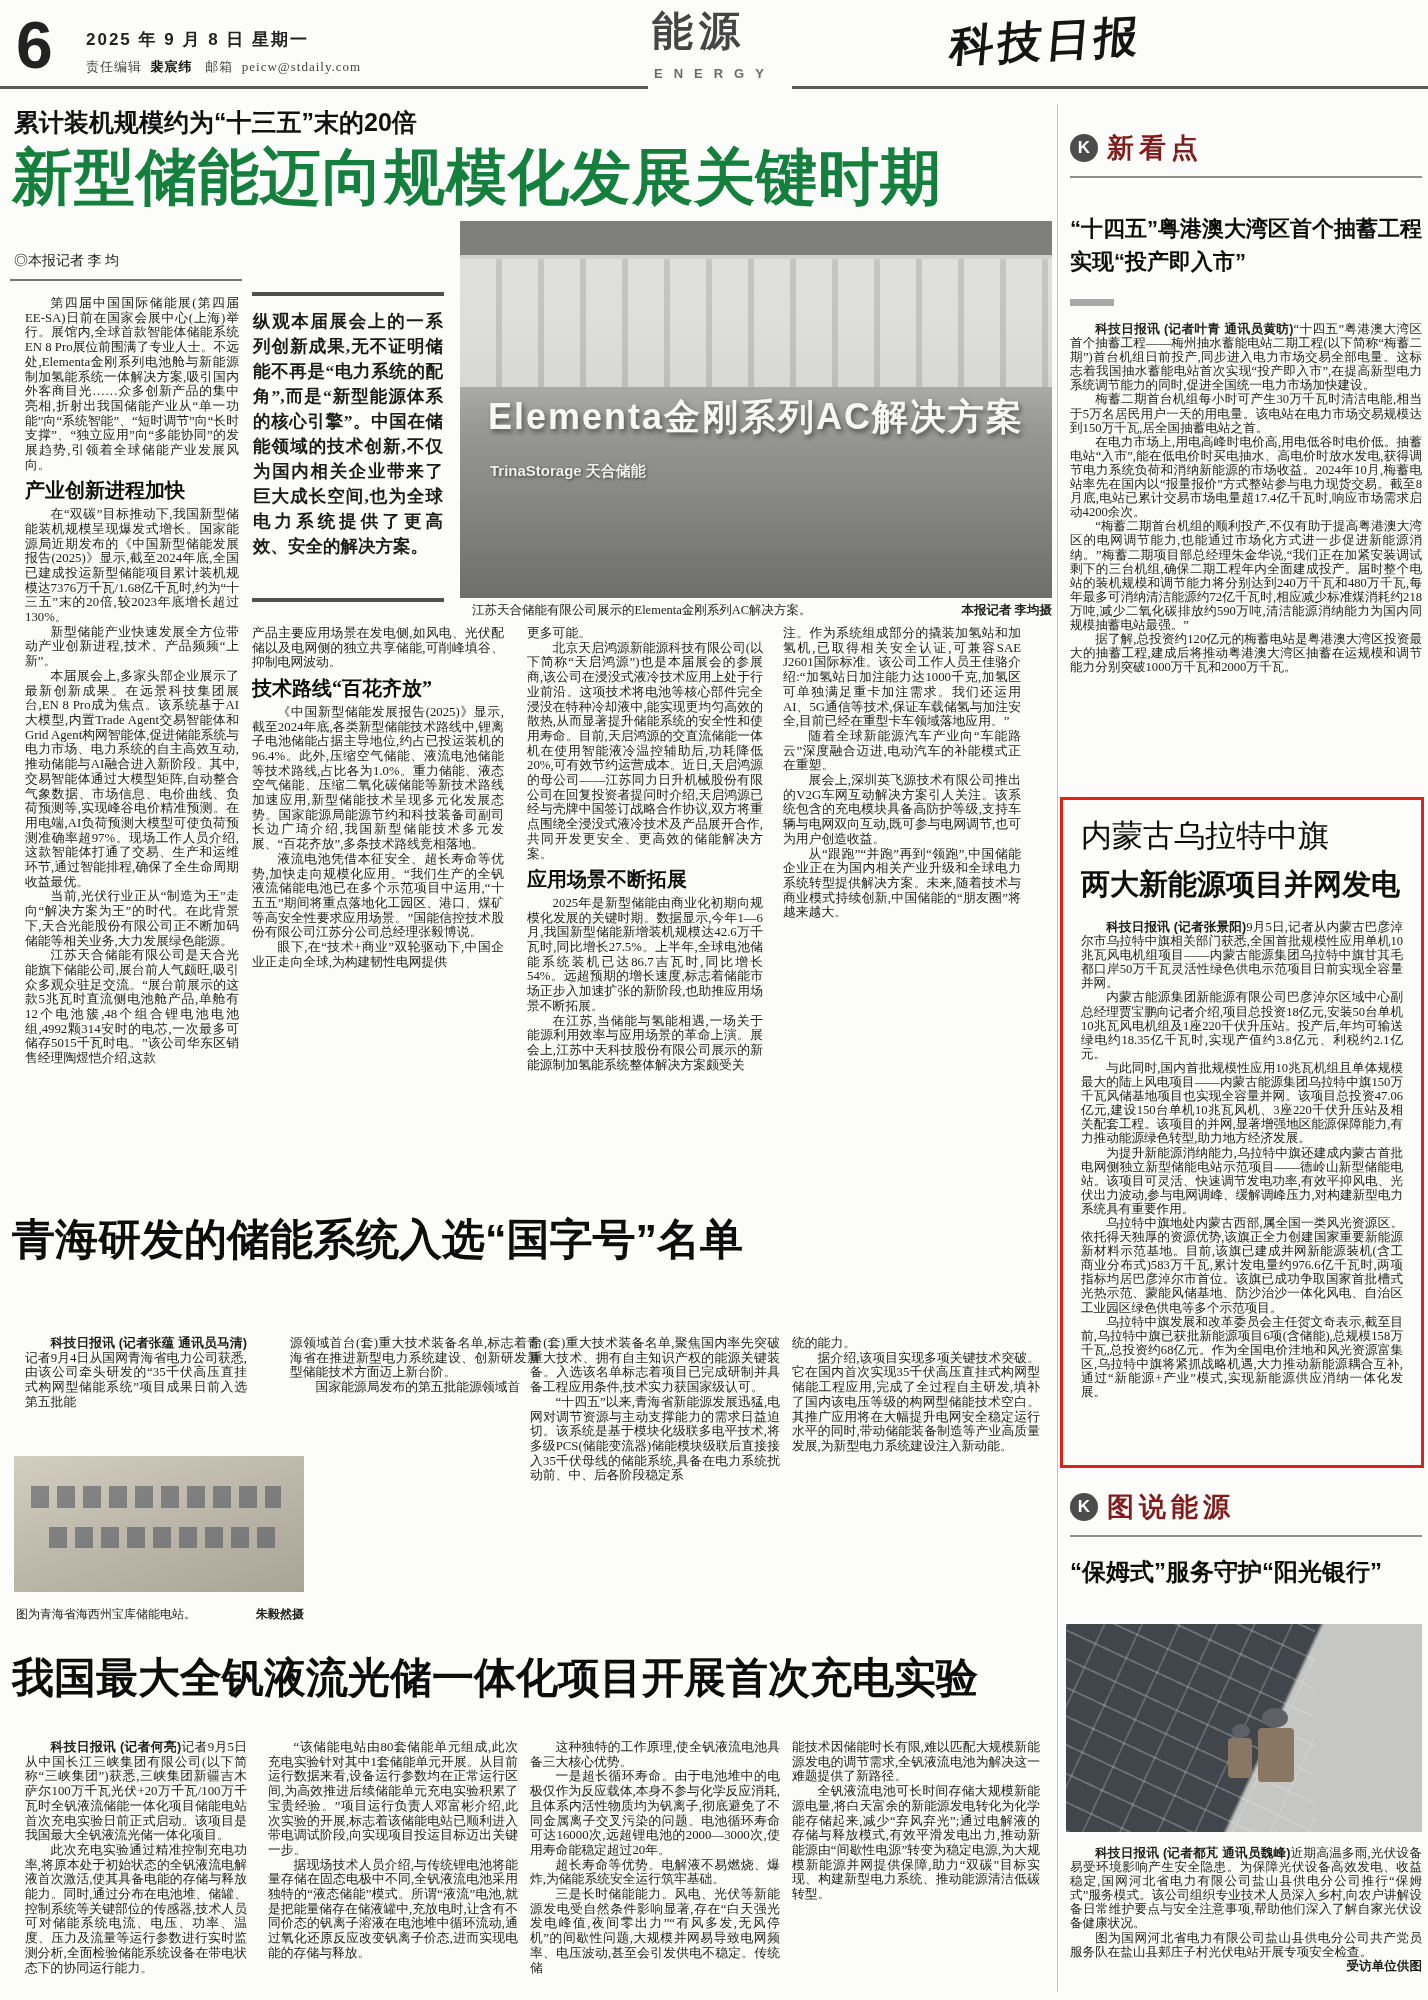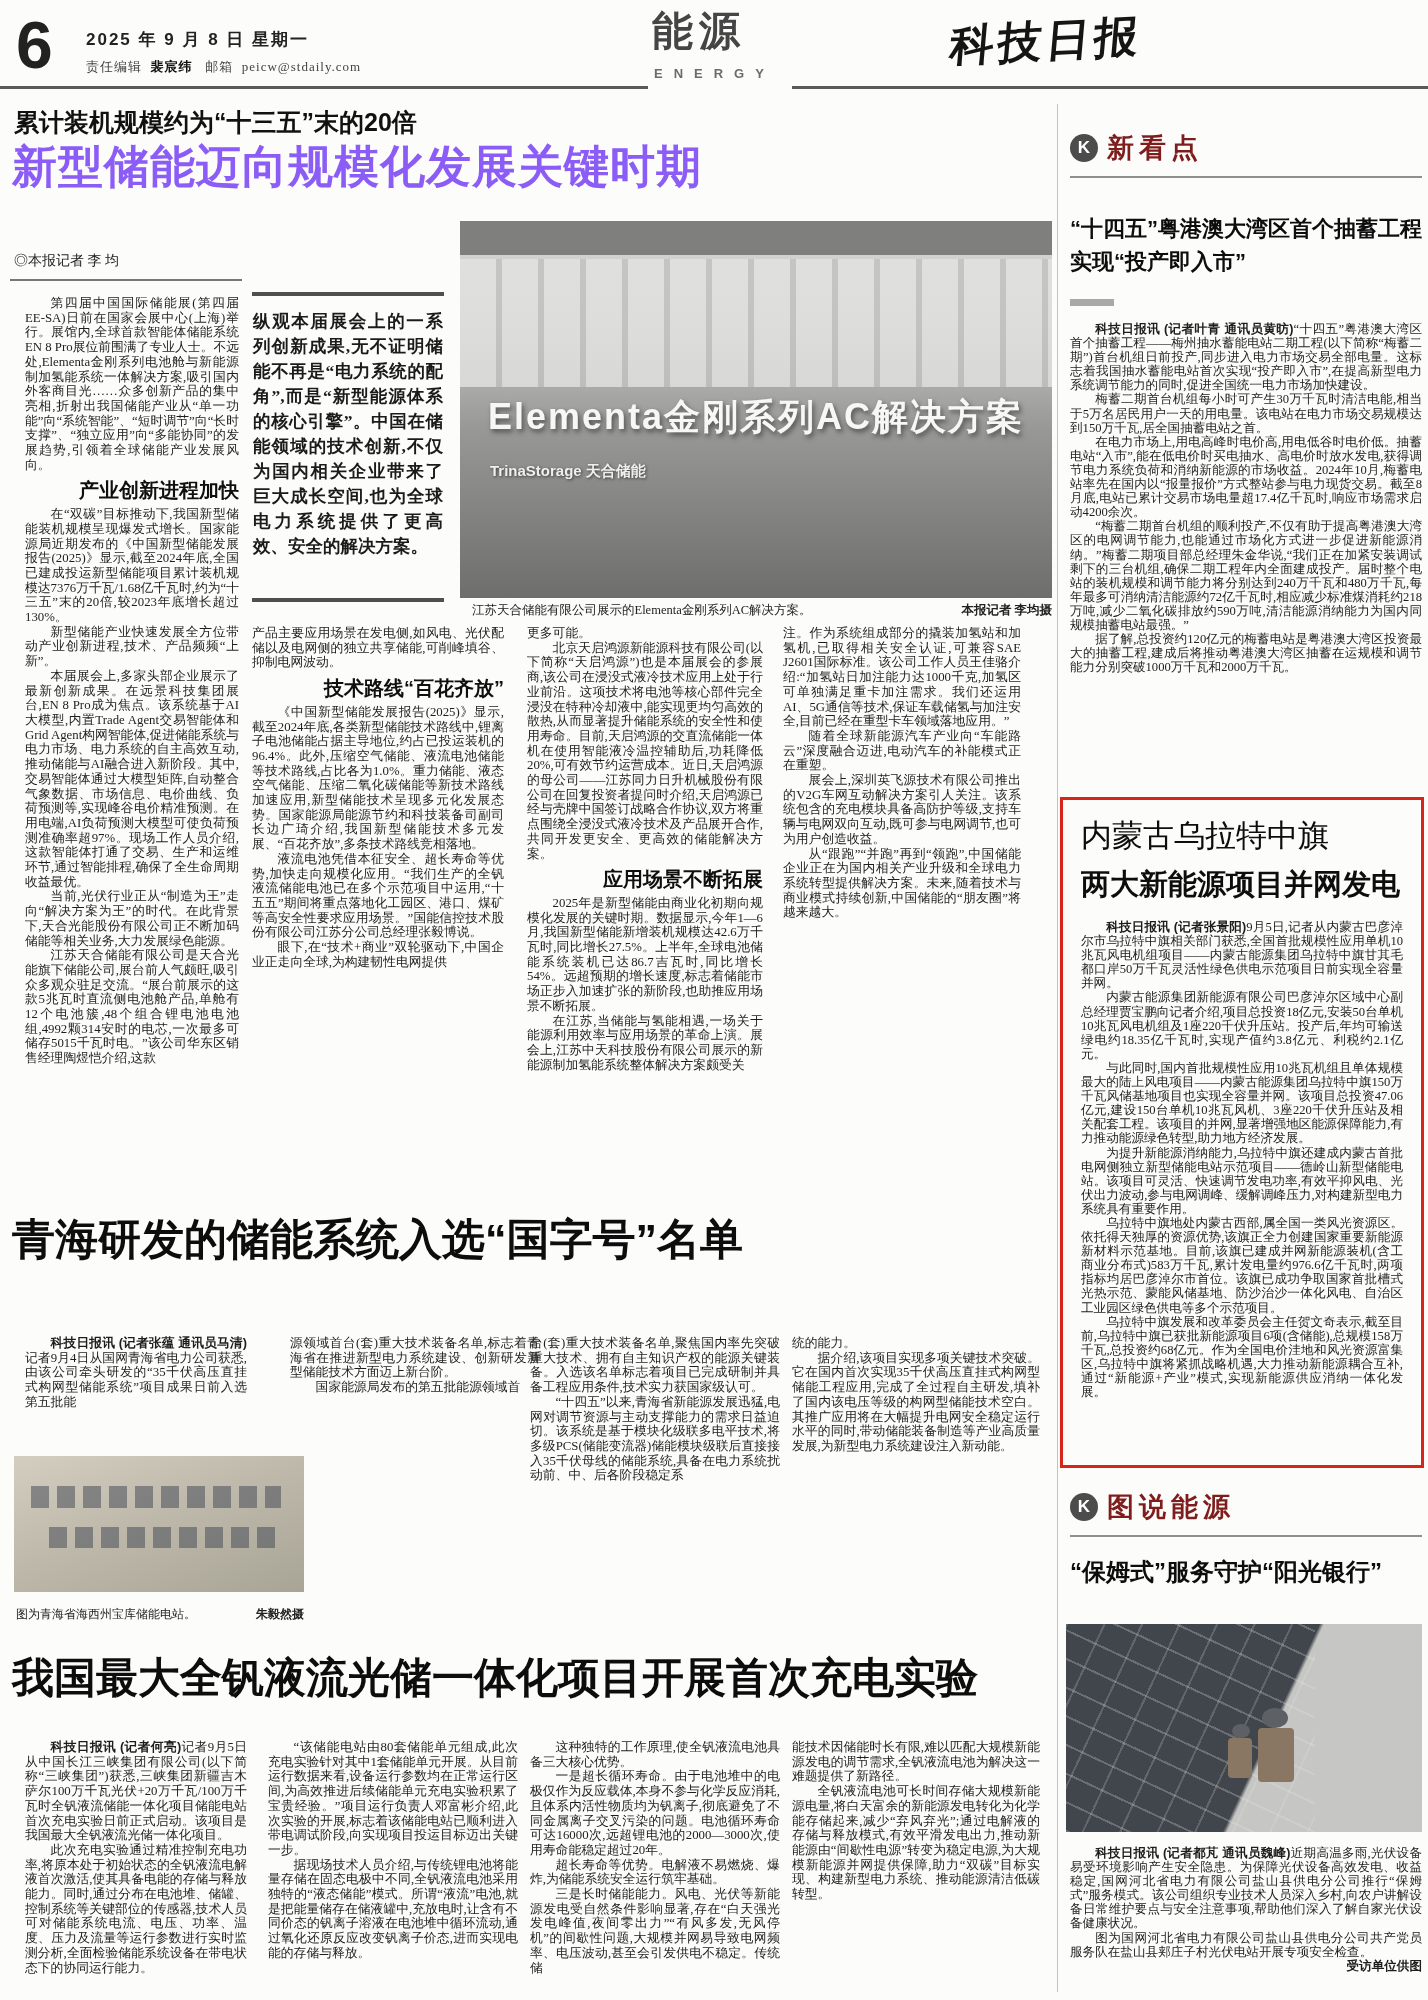--- a/index.html
+++ b/index.html
@@ -11,29 +11,29 @@
   .hd-date{font-family:"Liberation Sans",sans-serif;font-weight:700;font-size:17px;color:#222;letter-spacing:2px;}
   .hd-editor{font-size:13px;color:#444;letter-spacing:1px;}
   .hd-editor b{color:#111;}
   .sec-title{font-family:"Liberation Sans",sans-serif;font-weight:900;font-size:41px;color:#454545;letter-spacing:6px;}
   .sec-sub{font-family:"Liberation Sans",sans-serif;font-weight:700;font-size:13px;color:#6b6b6b;letter-spacing:11px;}
   .masthead{font-family:"DejaVu Serif",serif;font-weight:700;font-size:44px;color:#151515;
             transform:rotate(-3deg) skewX(-8deg);letter-spacing:4px;}
   .hrule{position:absolute;height:3px;background:#5a5a5a;}
   
   .kicker{font-family:"Liberation Sans",sans-serif;font-weight:900;font-size:25px;color:#111;}
-  .h-main{font-family:"Liberation Sans",sans-serif;font-weight:900;font-size:45px;letter-spacing:1px;color:#8b5cf6;white-space:nowrap;}
+  .h-main{font-family:"Liberation Sans",sans-serif;font-weight:900;font-size:61px;letter-spacing:1px;color:#15803d;white-space:nowrap;}
   .h-mid{font-family:"Liberation Sans",sans-serif;font-weight:900;font-size:43px;color:#0d0d0d;white-space:nowrap;}
   .byline{font-size:14px;color:#222;}
   .brule{position:absolute;height:2px;background:#777;}
   
   .col{position:absolute;text-align:justify;overflow:hidden;font-size:12.8px;line-height:14.7px;color:#1d1d1d;}
   .col p{margin:0;text-indent:2em;}
   .col p.cont{text-indent:0;}
-  .subhead{font-family:Liberation Sans, sans-serif;font-weight:900;font-size:20px;text-align:right;
+  .subhead{font-family:Liberation Serif, serif;font-weight:900;font-size:20px;text-align:left;
            text-indent:0 !important;margin:11px 0 9px !important;color:#0f0f0f;}
   b.wire{font-family:"Liberation Sans",sans-serif;font-weight:700;}
   .quote{position:absolute;border-top:4px solid #4f4f4f;border-bottom:4px solid #4f4f4f;
          padding:13px 1px;font-size:17.5px;line-height:25px;font-weight:700;text-align:justify;overflow:hidden;}
   
   .ph{position:absolute;overflow:hidden;background:#b5b5b3;}
   .ph1-bg{position:absolute;inset:0;background:linear-gradient(180deg,#d8d8d6 0%,#c4c4c2 28%,#989896 55%,#6e6e6c 100%);}
   .ph1-racks{position:absolute;top:10%;left:0;right:0;height:34%;
              background:repeating-linear-gradient(90deg,#e3e3e1 0 36px,#c2c2c0 36px 42px);opacity:.8;}
   .ph1-ceil{position:absolute;top:0;left:0;right:0;height:9%;background:#7f7f7d;}

